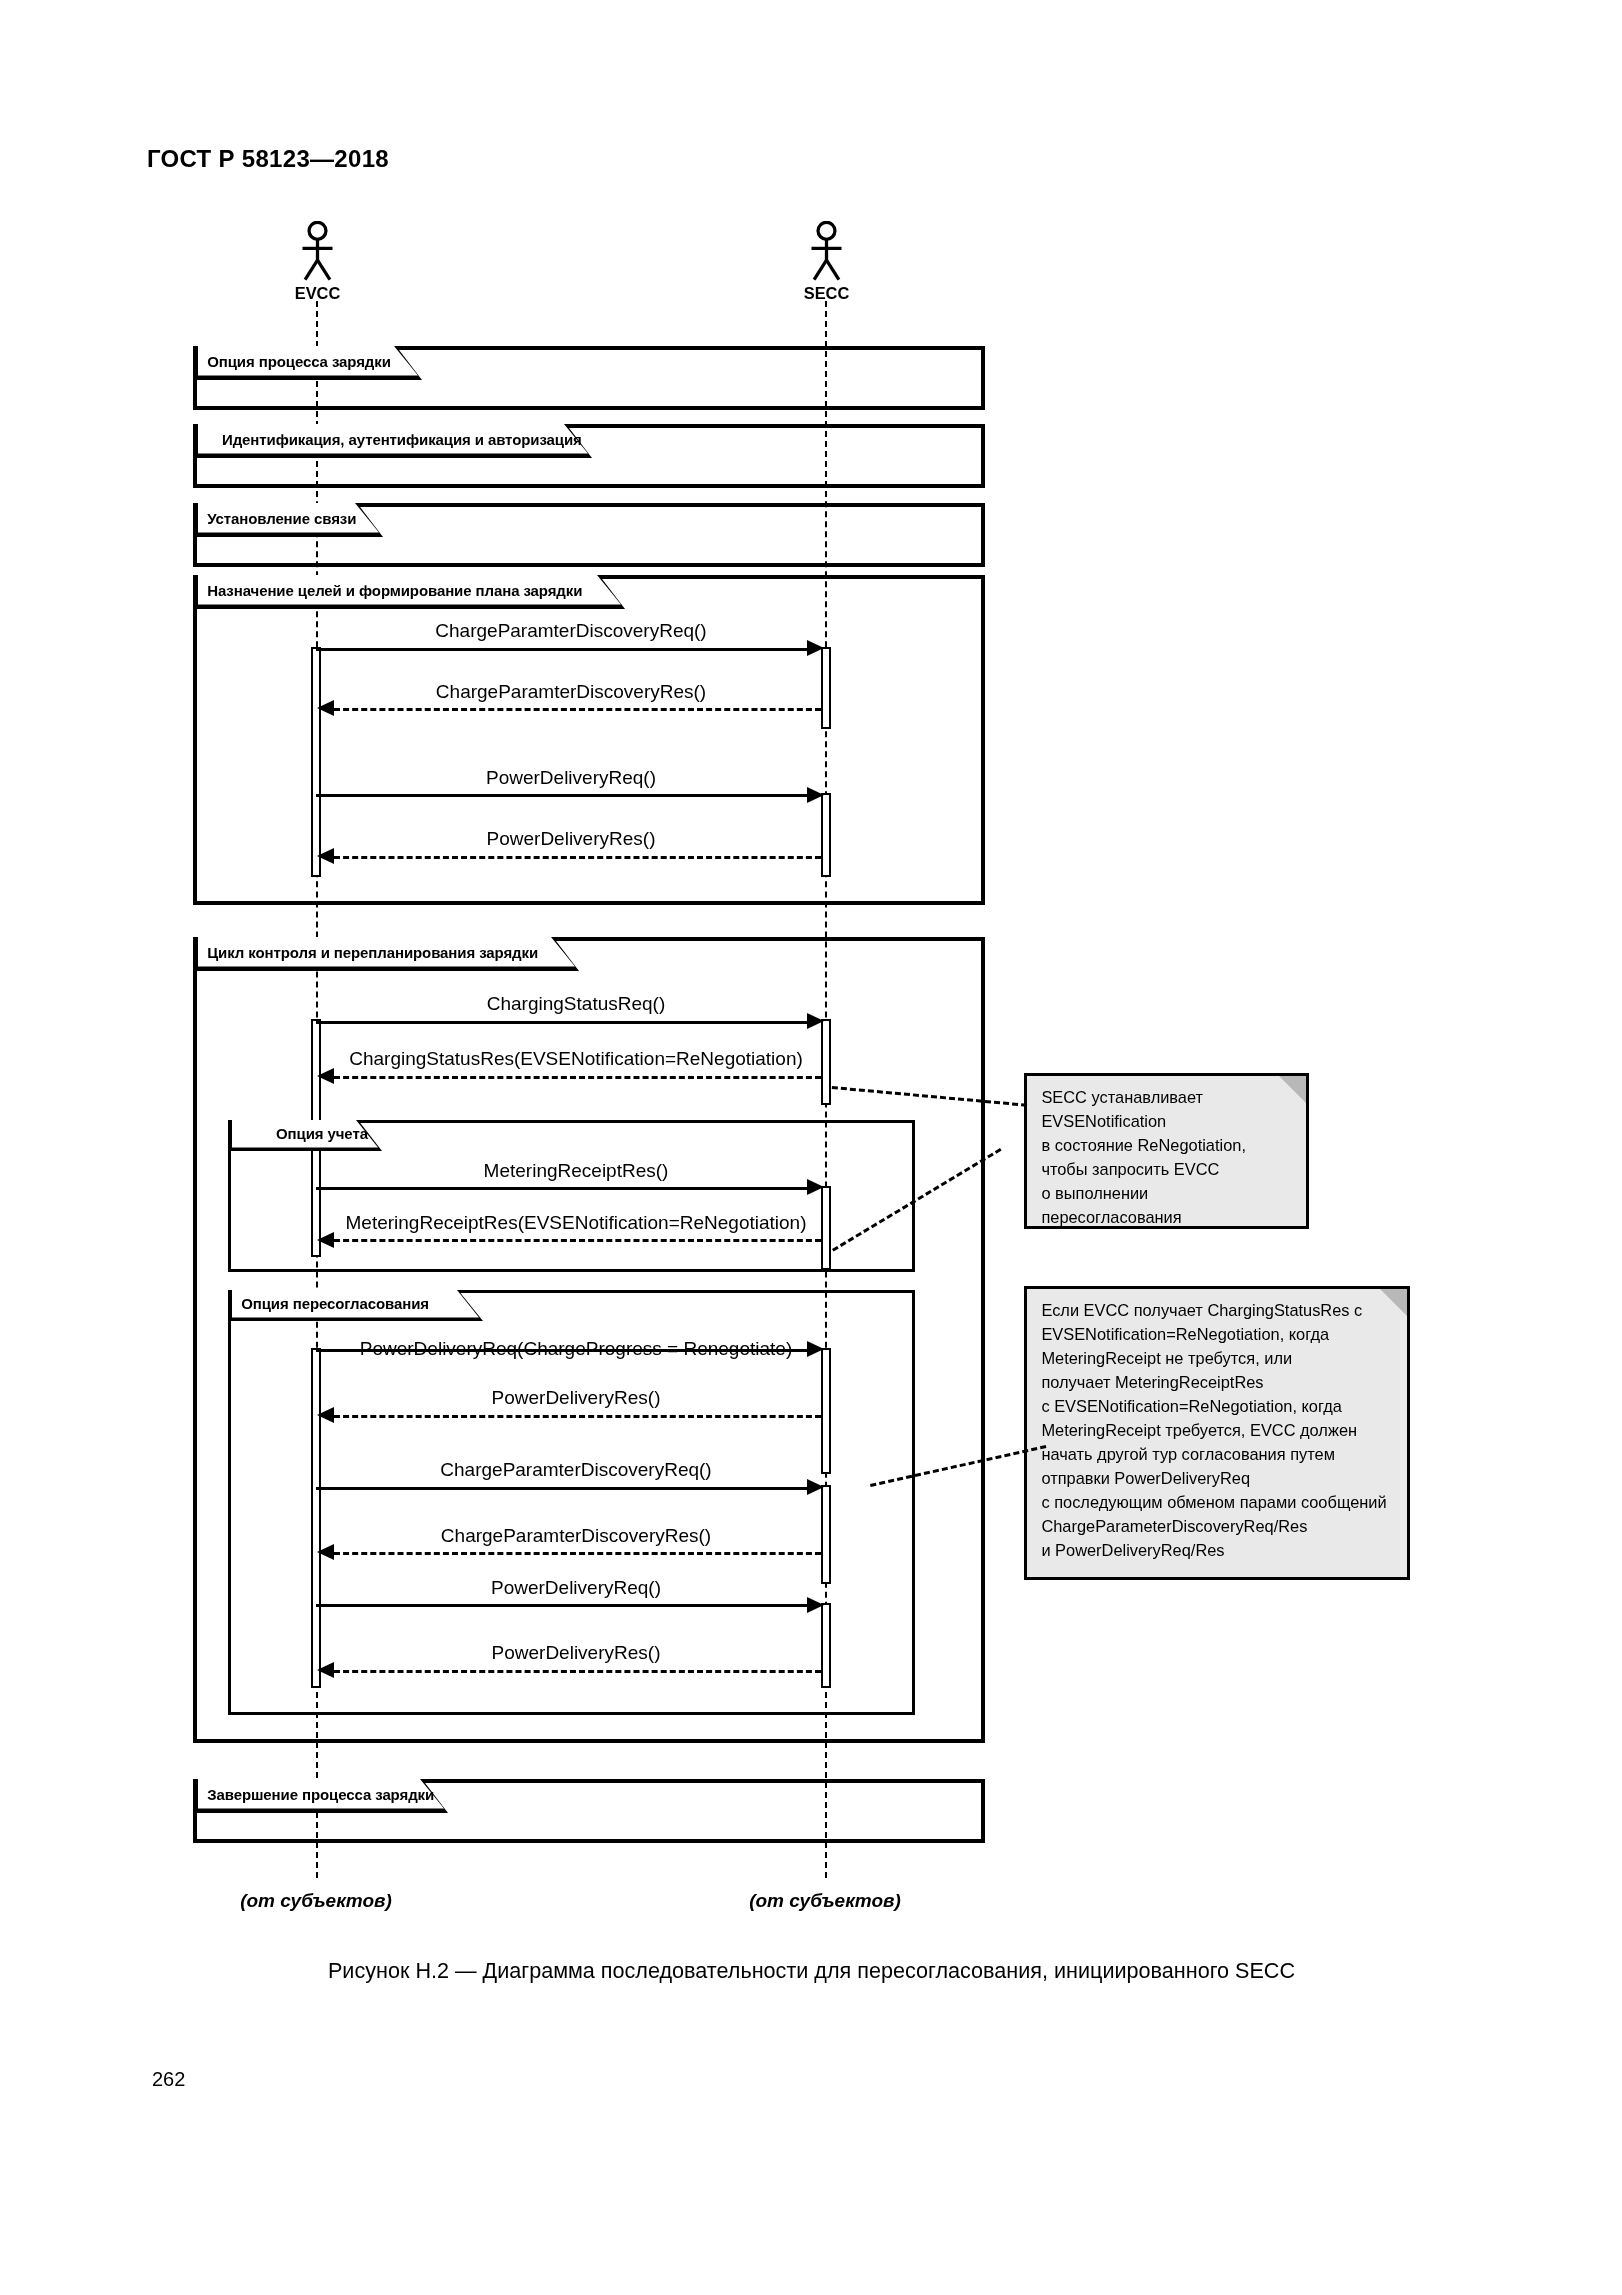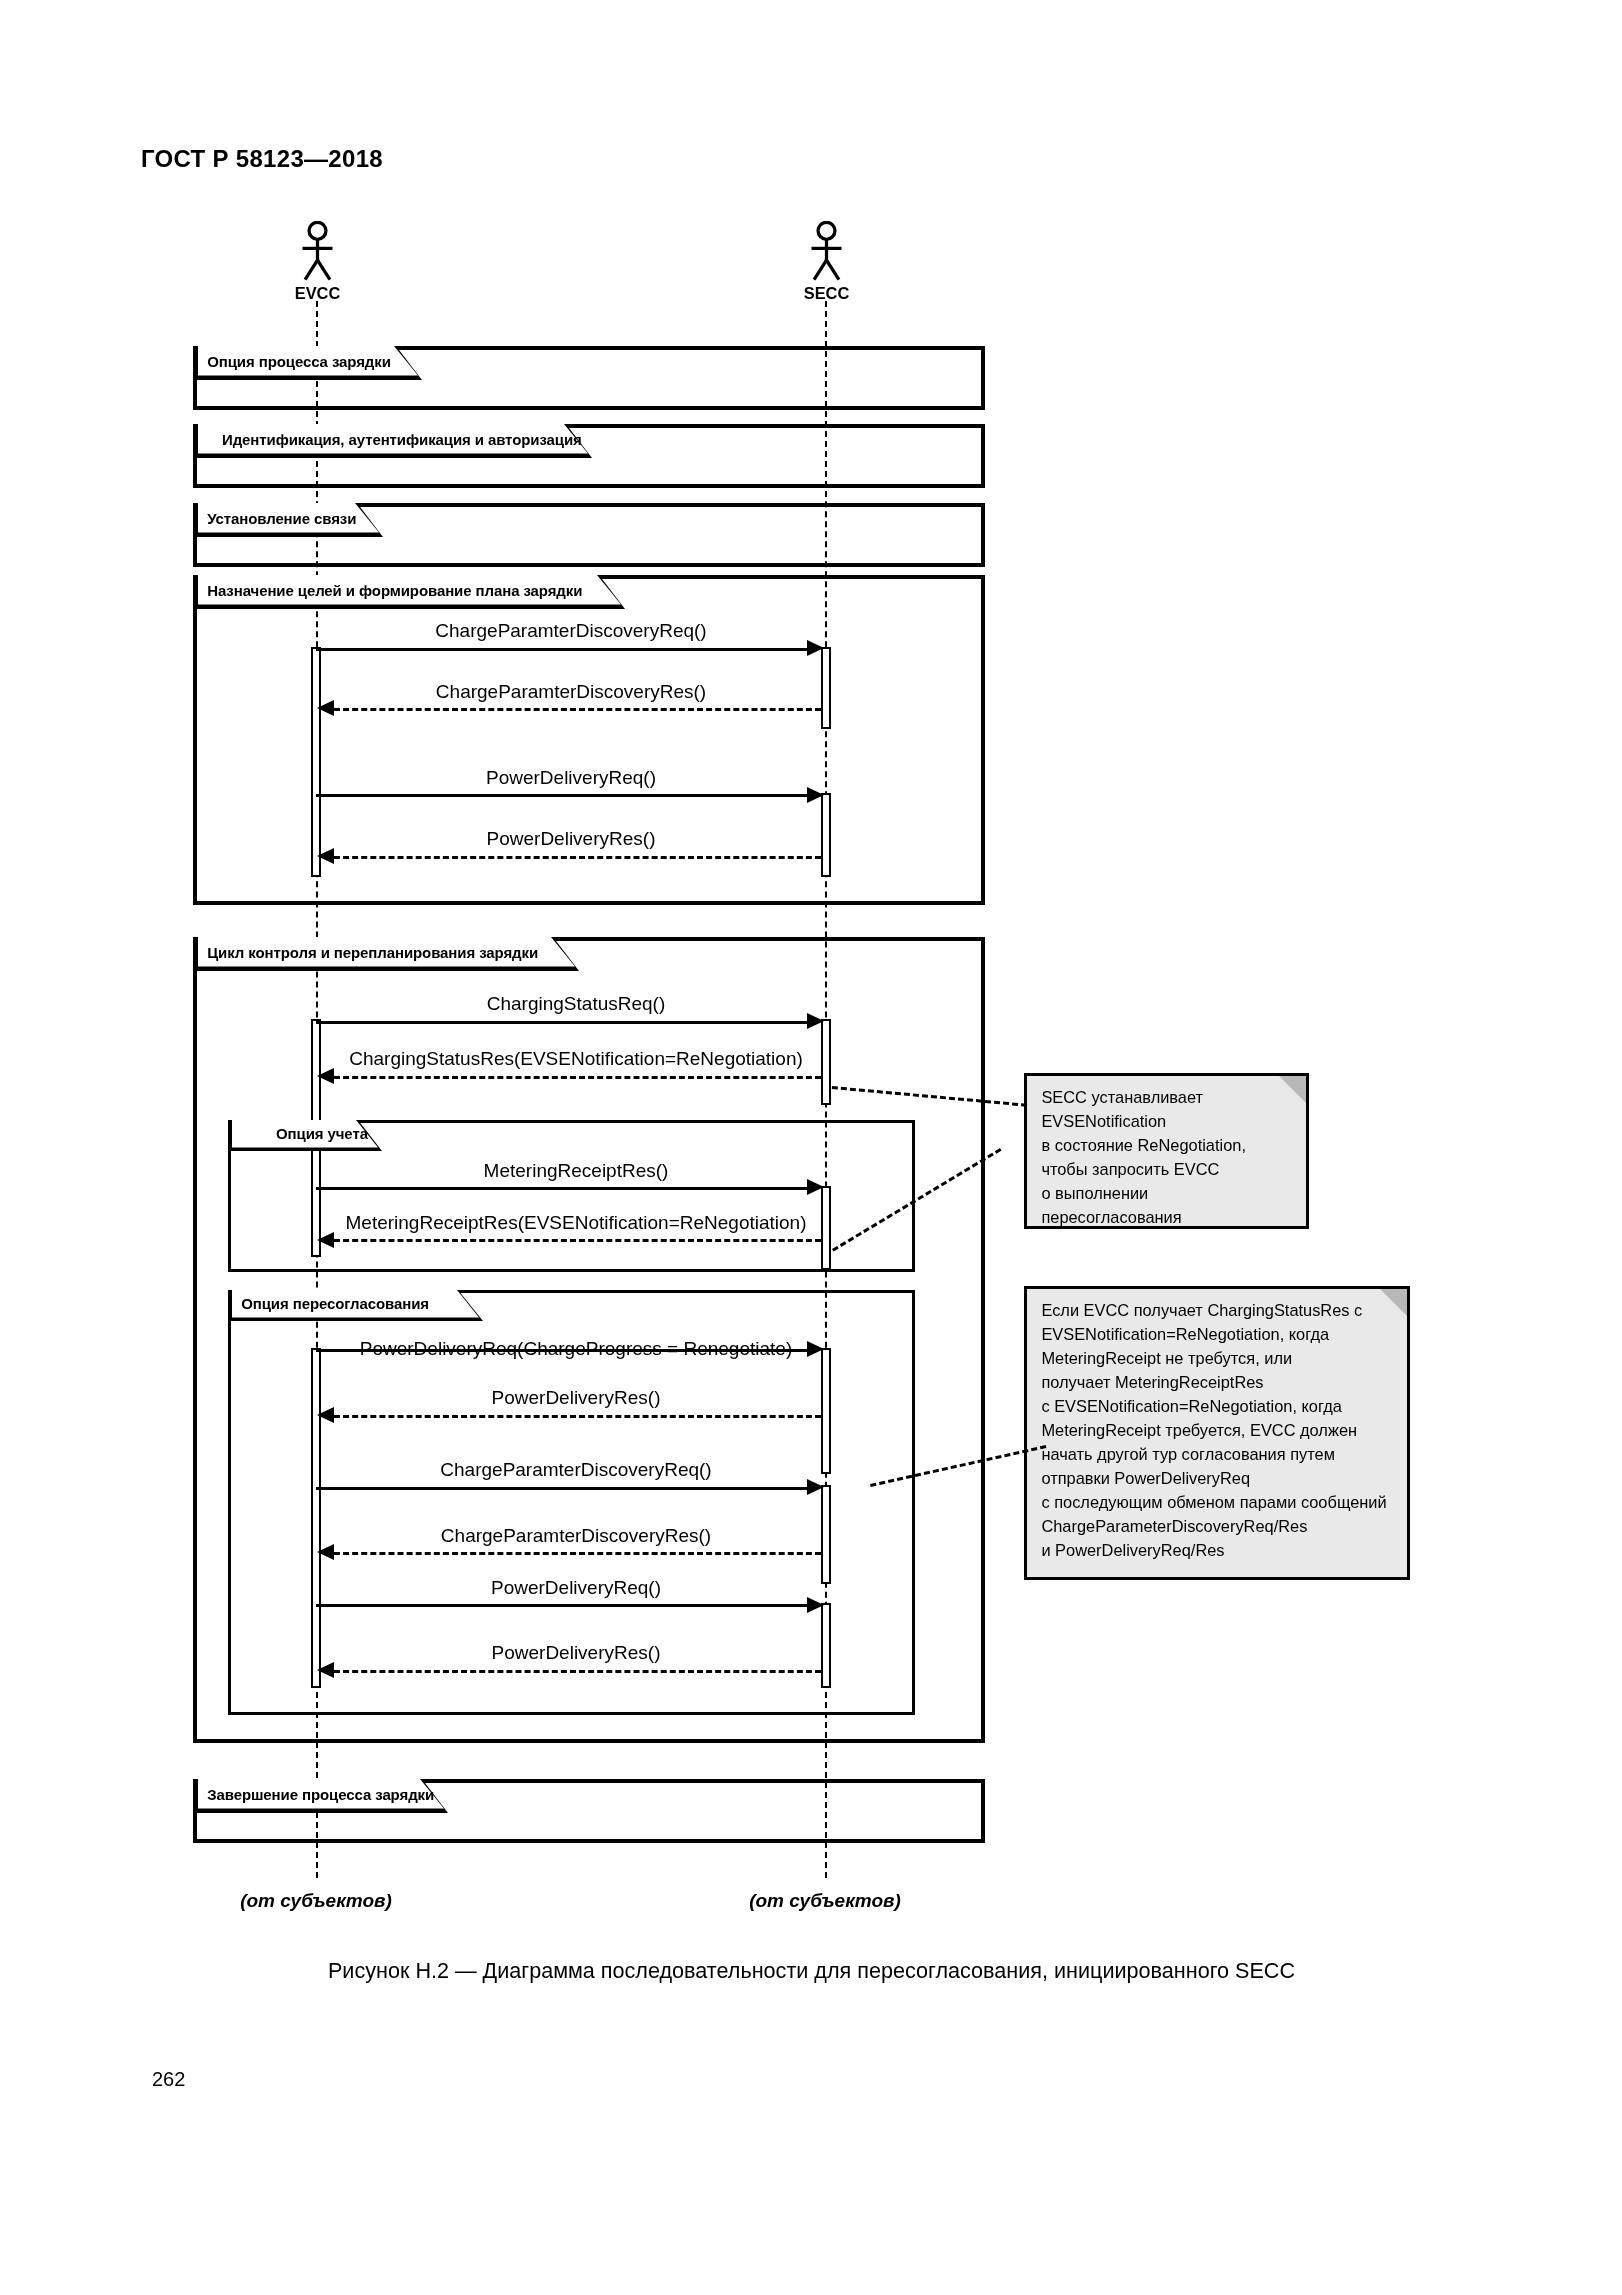--- a/index.html
+++ b/index.html
@@ -7,21 +7,21 @@
     width:1623px; height:2295px;
     background:#ffffff;
     font-family:"Liberation Sans", sans-serif;
     color:#000000;
     position:relative;
     overflow:hidden;
   }
   #page { position:absolute; inset:0; }
 
   .std-header {
-    position:absolute; left:141px; top:145px;
+    position:absolute; left:147px; top:145px;
     font-size:24px; font-weight:bold; letter-spacing:0.3px;
     white-space:nowrap;
   }
 
   .page-number {
     position:absolute; left:152px; top:2068px;
     font-size:20px;
   }
 
   .fig-caption {

